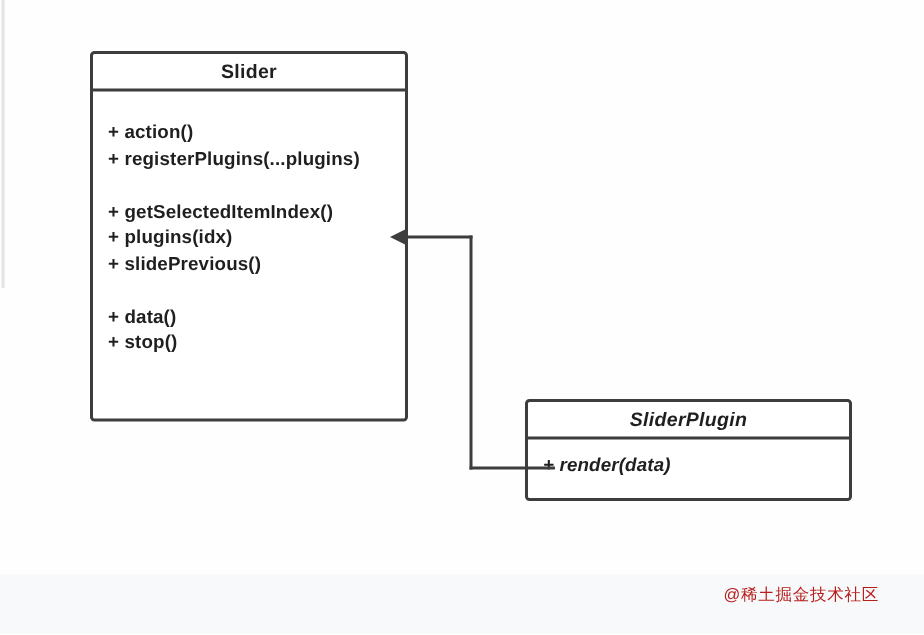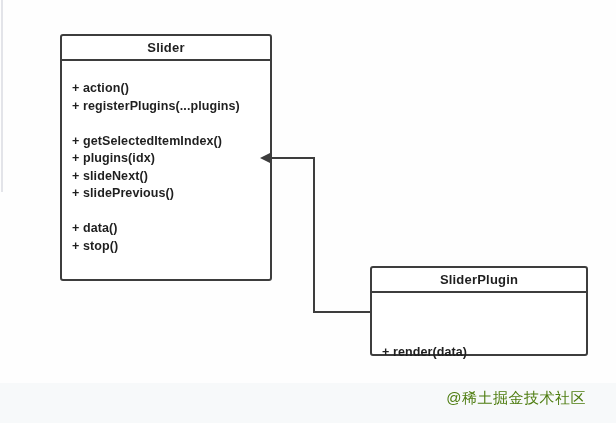--- a/index.html
+++ b/index.html
@@ -39,21 +39,21 @@
     font-size: 13px;
     border-bottom: 2px solid #3d3d3d;
     letter-spacing: .2px;
   }
   .class-body {
     padding: 19px 6px 0 10px;
     font-size: 12.5px;
     font-weight: 600;
     letter-spacing: .1px;
   }
-  .class-body.tight { padding-top: 31px; margin-top: 20px; }
+  .class-body.tight { padding-top: 9px; }
   .method-line {
     height: 17.5px;
     line-height: 17.5px;
     white-space: nowrap;
   }
   .group-gap { height: 17.5px; }
   
   .conn-seg {
     position: absolute;
     background: #3d3d3d;
@@ -68,49 +68,48 @@
   
   .footer-band {
     position: absolute;
     left: 0; top: 383px;
     width: 616px; height: 40px;
     background: #f7f9fa;
   }
   .watermark {
     position: absolute;
     right: 30px; top: 6px;
-    font-size: 15px;
-    color: #4d7c0f;
+    font-size: 11px;
+    color: #b91c1c;
     letter-spacing: .5px;
   }
 </style>
 </head>
 <body>
 
 <div class="canvas">
 
   <div class="edge-line"></div>
 
   <div class="class-box" style="left:36px; top:34px; width:212px; height:247px;margin-left:24px;">
     <div class="class-title">Slider</div>
     <div class="class-body">
       <div class="method-line">+ action()</div>
       <div class="method-line">+ registerPlugins(...plugins)</div>
       <div class="group-gap"></div>
       <div class="method-line">+ getSelectedItemIndex()</div>
       <div class="method-line">+ plugins(idx)</div>
-      <div class="method-line">+ slideNext()</div>
       <div class="method-line">+ slidePrevious()</div>
       <div class="group-gap"></div>
       <div class="method-line">+ data()</div>
       <div class="method-line">+ stop()</div>
     </div>
   </div>
 
-  <div class="class-box" style="left:370px; top:266px; width:218px; height:90px;">
+  <div class="class-box" style="left:350px; top:266px; width:218px; height:68px;font-style:italic;">
     <div class="class-title">SliderPlugin</div>
     <div class="class-body tight">
       <div class="method-line">+ render(data)</div>
     </div>
   </div>
 
   <div class="arrowhead" style="left:260px; top:152px;"></div>
   <div class="conn-seg" style="left:270px; top:157px; width:45px; height:2px;"></div>
   <div class="conn-seg" style="left:313px; top:157px; width:2px; height:156px;"></div>
   <div class="conn-seg" style="left:313px; top:311px; width:57px; height:2px;"></div>

